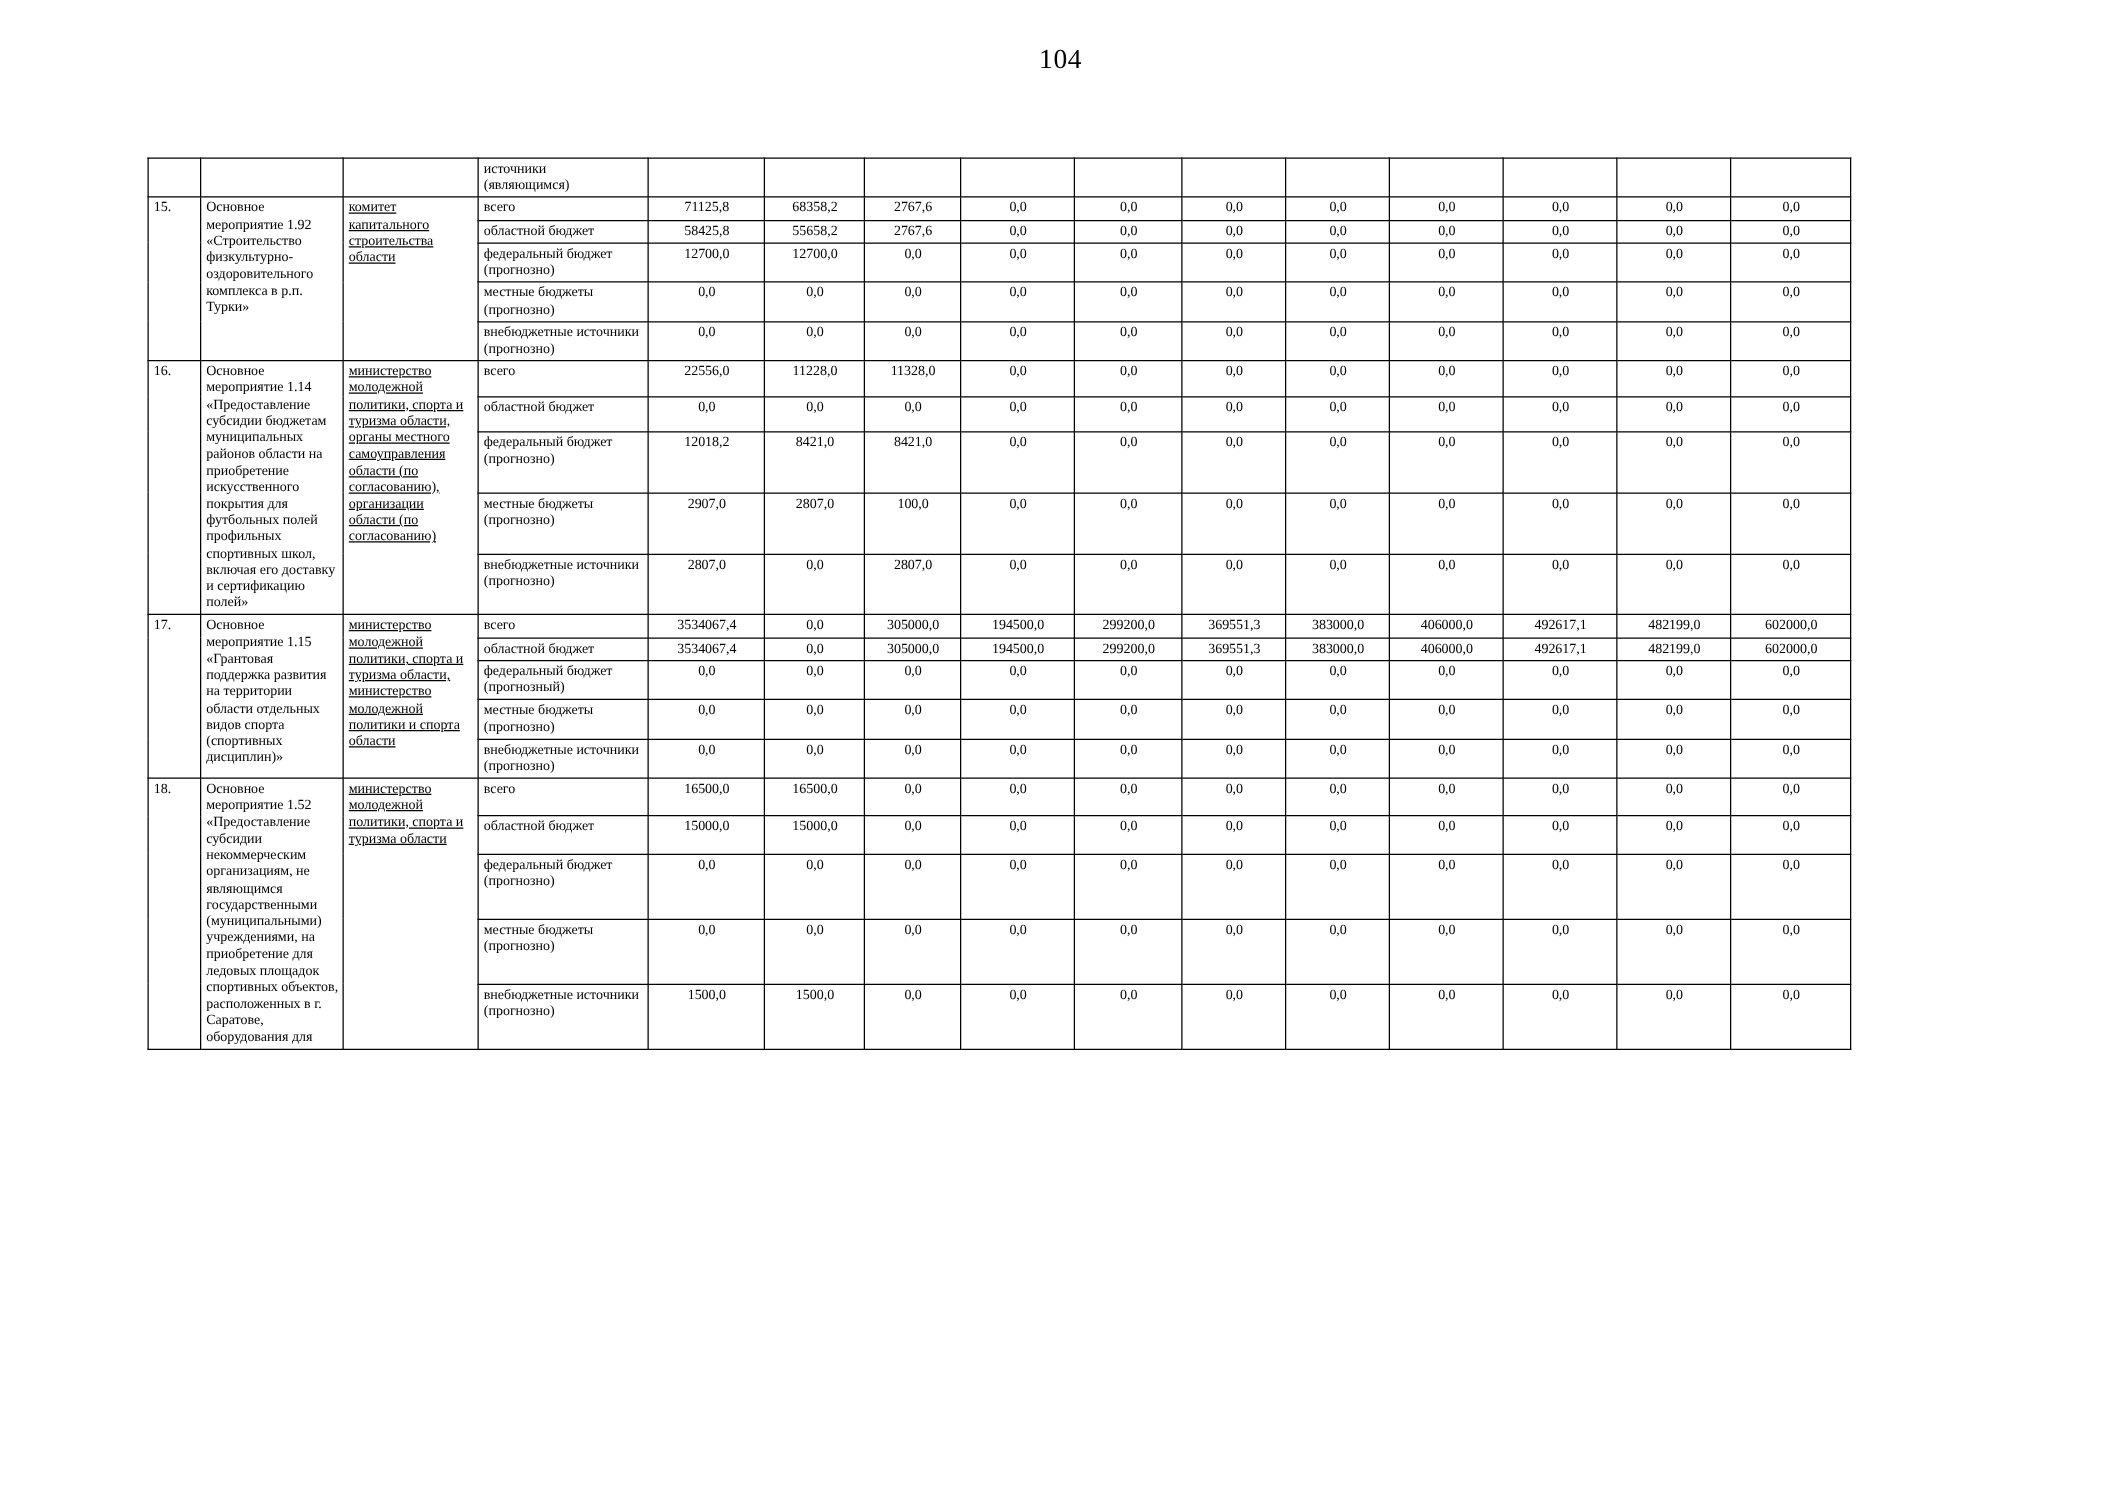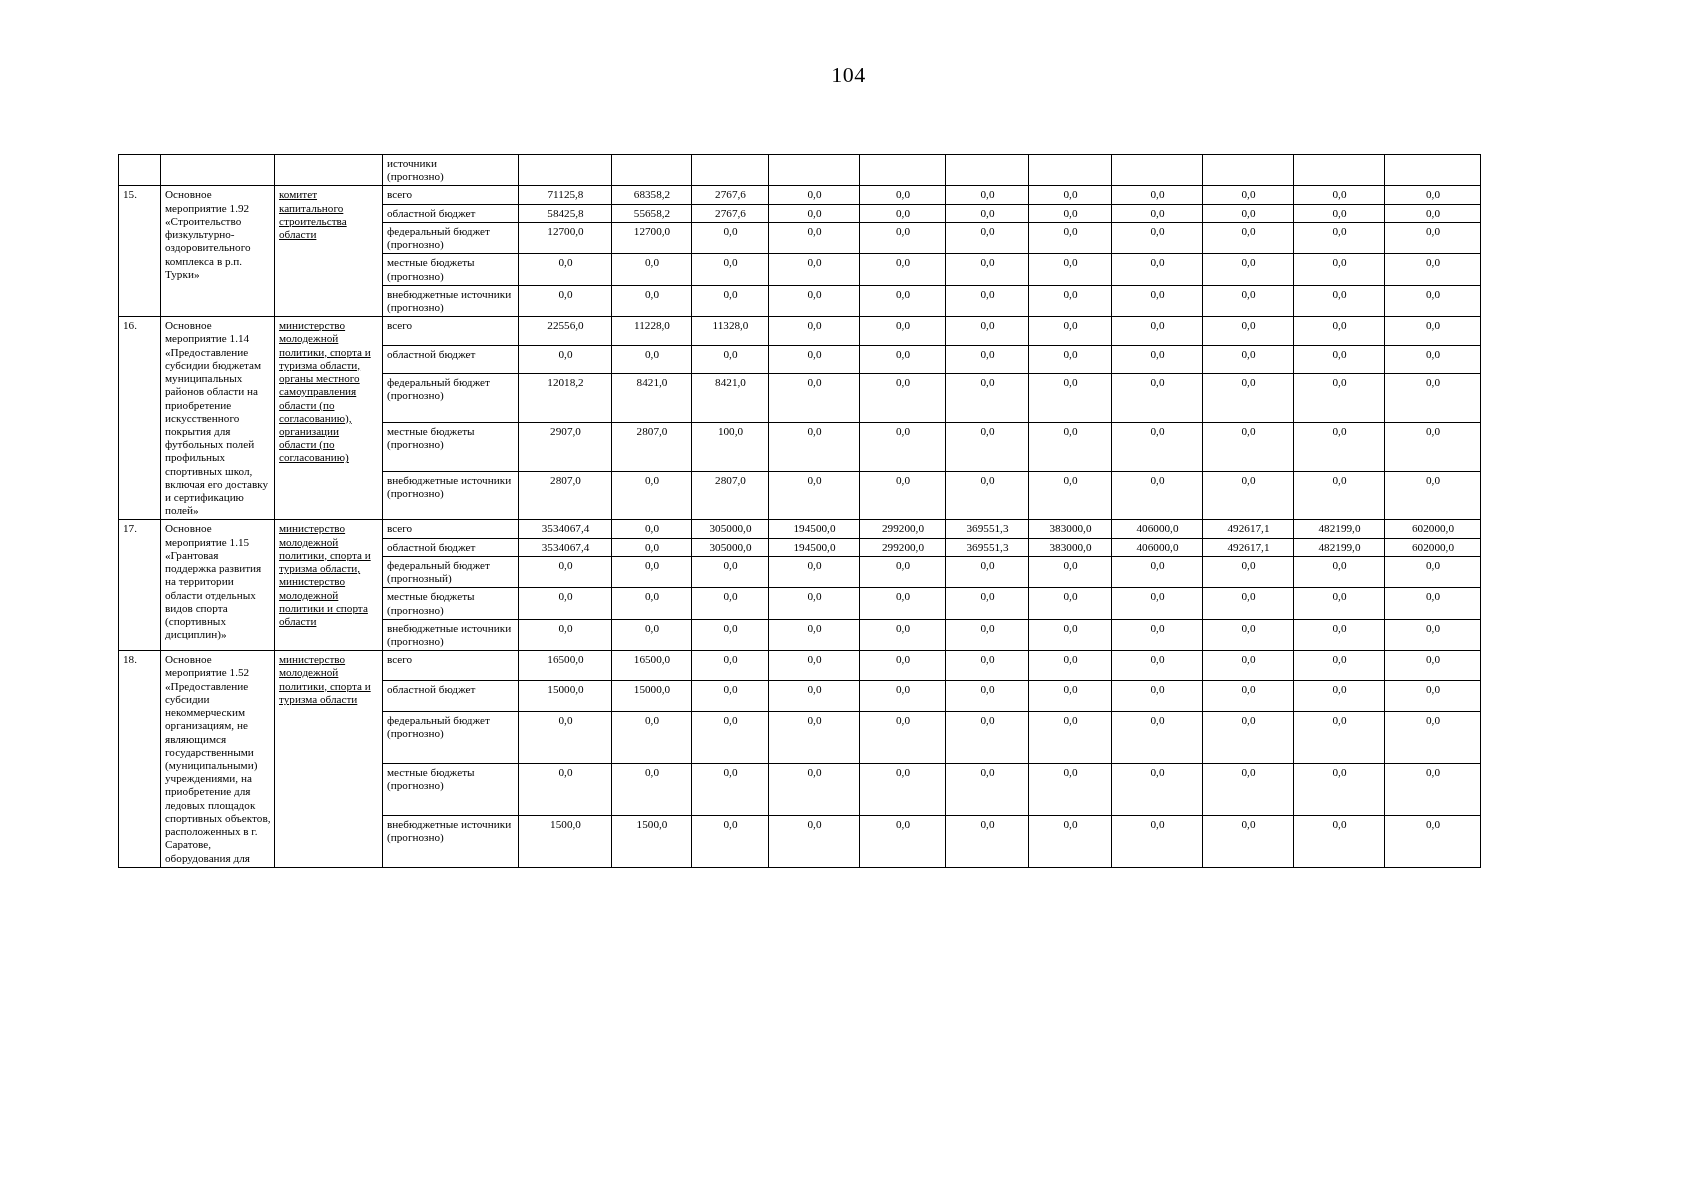--- a/index.html
+++ b/index.html
@@ -16,21 +16,21 @@
   .page {
     position: relative;
     width: 1697px;
     min-height: 1200px;
     box-sizing: border-box;
     padding: 0;
   }
   .page-number {
     text-align: center;
     font-size: 22px;
-    padding-top: 62px;
+    padding-top: 34px;
     padding-bottom: 0;
     letter-spacing: 0.5px;
   }
   .table-wrap {
     margin: 66px 0 0 118px;
     width: 1462px;
   }
   table.budget {
     border-collapse: collapse;
     table-layout: fixed;
@@ -99,21 +99,21 @@
       <tbody>
 
         <tr class="val-row">
           <td class="num"></td>
           <td class="name"></td>
           <td class="resp">
             <div></div>
           </td>
           <td class="src tall">
             <div>источники</div>
-            <div>(прогнозно)</div>
+            <div>(являющимся)</div>
           </td>
           <td class="val"></td>
           <td class="val"></td>
           <td class="val"></td>
           <td class="val"></td>
           <td class="val"></td>
           <td class="val"></td>
           <td class="val"></td>
           <td class="val"></td>
           <td class="val"></td>

